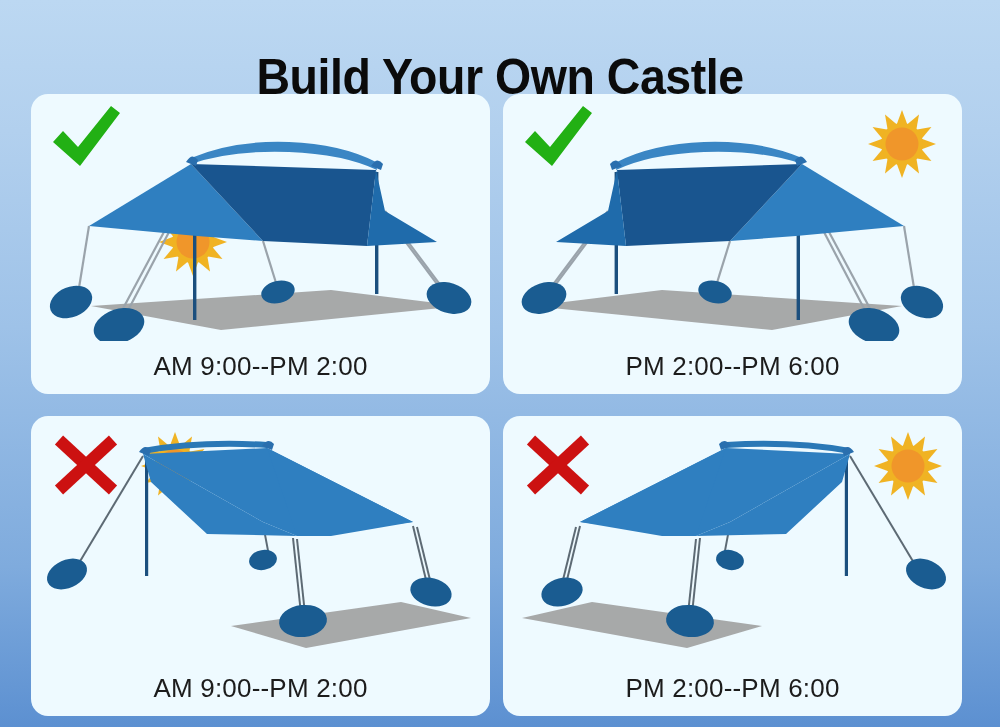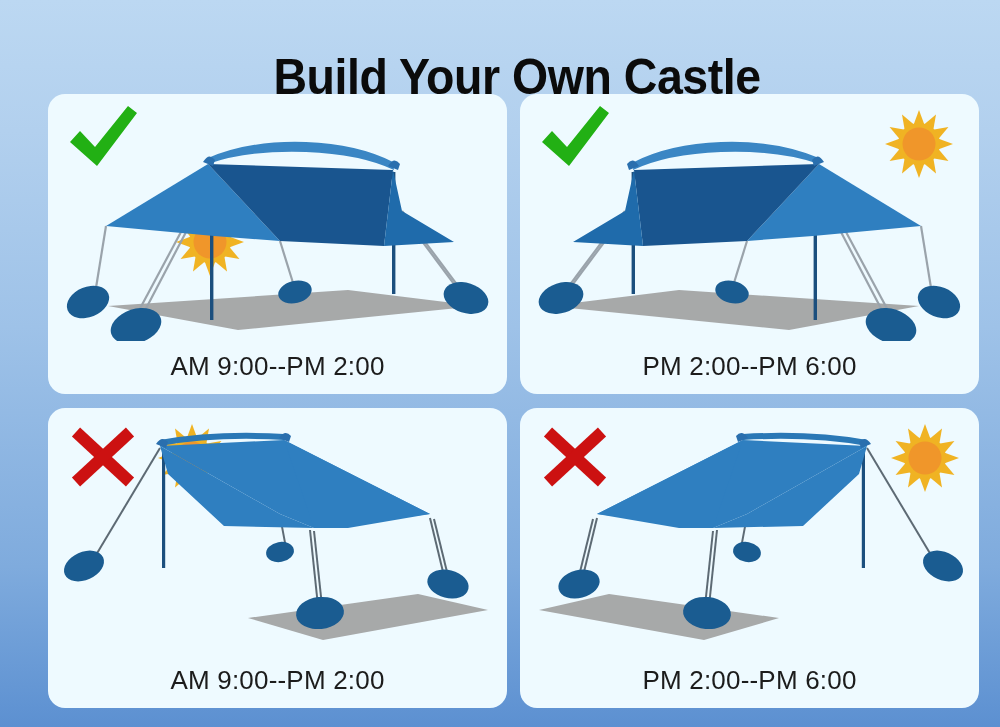--- a/index.html
+++ b/index.html
@@ -13,21 +13,20 @@
     overflow: hidden;
     font-family: "Liberation Sans", "DejaVu Sans", sans-serif;
     background: linear-gradient(to bottom, #bcd8f2 0%, #b2d0ee 18%, #9ec2e8 45%, #7fabdd 78%, #5c90d1 100%);
     -webkit-font-smoothing: antialiased;
   }
 
   #poster {
     position: relative;
     width: 864px;
     height: 727px;
-    margin-left: 17px;
   }
 
   
   .poster-title {
     position: absolute;
     top: 14px;
     left: 0;
     width: 1000px;
     text-align: center;
     font-family: "Liberation Sans Narrow", "Liberation Sans", "DejaVu Sans", sans-serif;
@@ -44,21 +43,21 @@
   
   .card-grid {
     position: absolute;
     left: 31px;
     top: 94px;
     width: 931px;
     height: 614px;
     display: grid;
     grid-template-columns: 459px 459px;
     grid-template-rows: 300px 300px;
-    gap: 14px 13px;
+    gap: 22px 13px;
   }
 
   .panel {
     position: relative;
     background: #eefaff;
     border-radius: 17px;
     overflow: hidden;
   }
 
   .panel-art {

